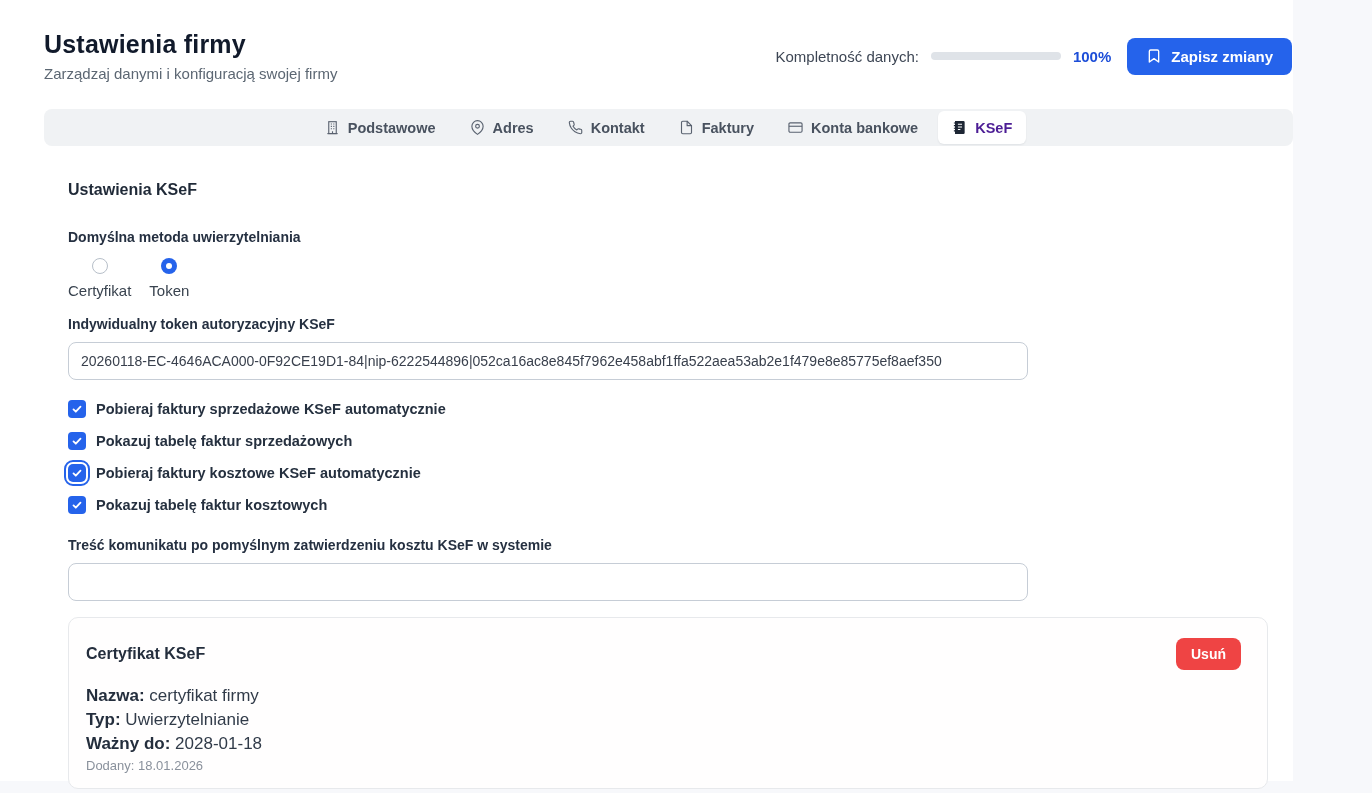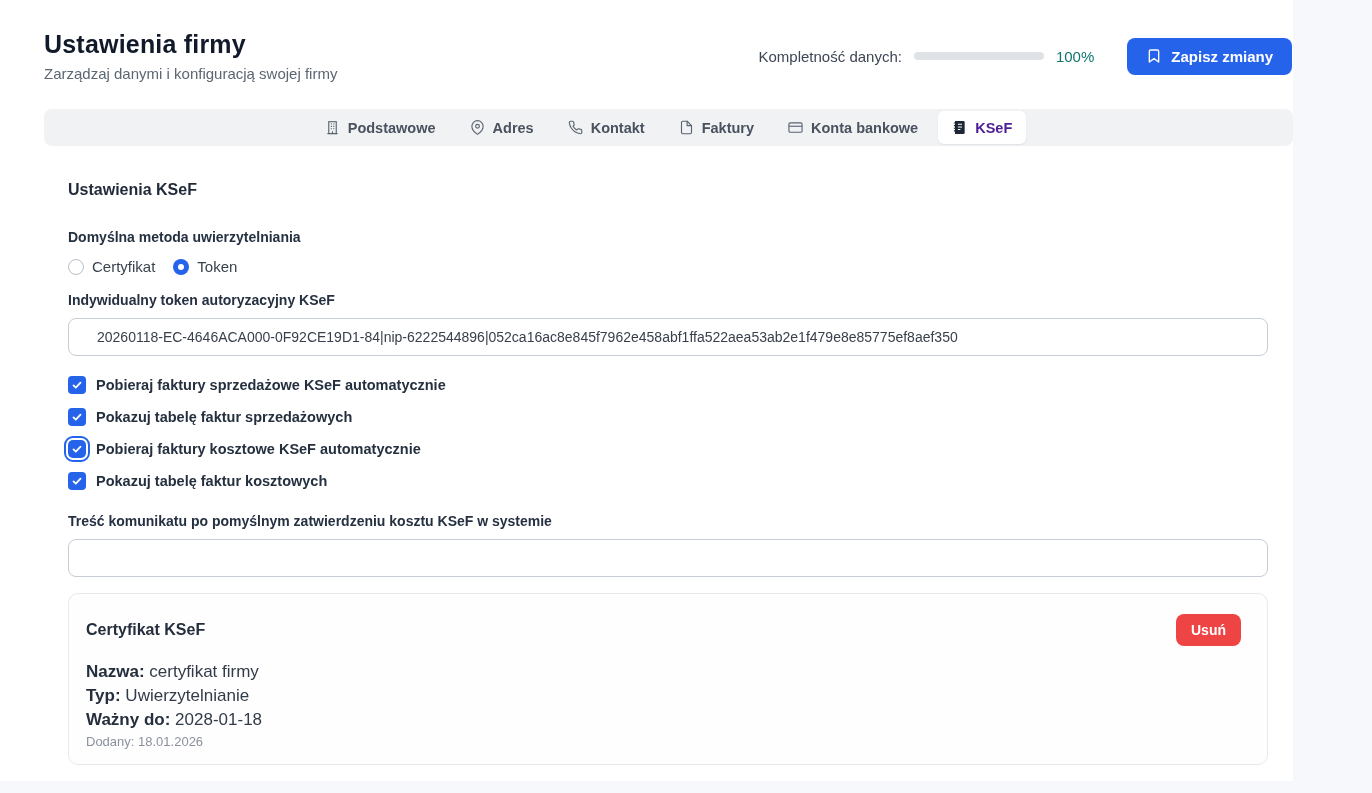--- a/index.html
+++ b/index.html
@@ -20,21 +20,21 @@
     padding:30px 0 0 44px; width:1293px;
   }
   .page-title { font-size:25px; font-weight:700; color:#111a2b; letter-spacing:.2px; }
   .page-subtitle { font-size:15px; color:#5c6773; margin-top:6px; }
   .header-right { display:flex; align-items:center; gap:12px; padding-right:1px; }
   .completeness-label { font-size:15px; color:#3d4654;padding-left:20px; }
   .progress-track {
     width:130px; height:8px; border-radius:4px; background:#dfe3e8; overflow:hidden;
   }
   .progress-fill { height:100%; width:100%; border-radius:4px; background:#27a74a; }
-  .completeness-value { font-size:15px; font-weight:400; color:#0f766e; margin-right:21px; }
+  .completeness-value { font-size:15px; font-weight:700; color:#1d4ed8; margin-right:4px; }
   .save-btn {
     display:flex; align-items:center; gap:9px;
     background:#2563eb; color:#fff; border:none; cursor:pointer;
     font-family:inherit; font-size:15px; font-weight:600;
     padding:10px 19px; border-radius:8px;
   }
   .save-btn svg { display:block; }
   
   .tabbar {
     margin:27px 0 0 44px; width:1249px; height:37px;
@@ -52,37 +52,37 @@
     background:#ffffff; color:#4c1d95;
     box-shadow:0 1px 2px rgba(16,24,40,.07);
   }
   .tab.active .ticon { color:#1d2634; }
   
   .content { padding:0 25px 0 68px; }
   .section-title { margin-top:35px; font-size:16px; font-weight:700; color:#1f2937; }
   .field-label { font-size:14px; font-weight:700; color:#253041; }
   .lbl-auth { margin-top:30px; }
   .radio-row { display:flex; align-items:center; gap:18px; margin-top:13px; }
-  .radio-opt { display:flex; align-items:center; gap:8px; cursor:pointer; font-size:15px; color:#39434f; }
+  .radio-opt { display:flex; align-items:center; gap:8px; cursor:pointer; font-size:15px; color:#39434f;flex-direction:column; }
   .radio {
     width:16px; height:16px; border-radius:50%;
     border:1px solid #b7bfc9; background:#fff;
   }
   .radio.checked {
     border:none; background:#2563eb; position:relative;
   }
   .radio.checked::after {
     content:""; position:absolute; top:5px; left:5px;
     width:6px; height:6px; border-radius:50%; background:#fff;
   }
   .lbl-token { margin-top:17px; }
   .text-input {
-    margin-top:10px; width:1200px; height:38px;
+    margin-top:10px; width:960px; height:38px;
     border:1px solid #c6cdd6; border-radius:8px;
-    padding:0 28px; font-family:inherit; font-size:14px; color:#39404d;
+    padding:0 12px; font-family:inherit; font-size:14px; color:#39404d;
     background:#fff; outline:none; display:block;
   }
   .checkbox-group { margin-top:18px; }
   .checkbox-row {
     display:flex; align-items:center; gap:10px; cursor:pointer;
     height:22px; margin-bottom:10px;
   }
   .checkbox {
     width:18px; height:18px; border-radius:4px; background:#2563eb;
     display:flex; align-items:center; justify-content:center; flex:0 0 auto;

